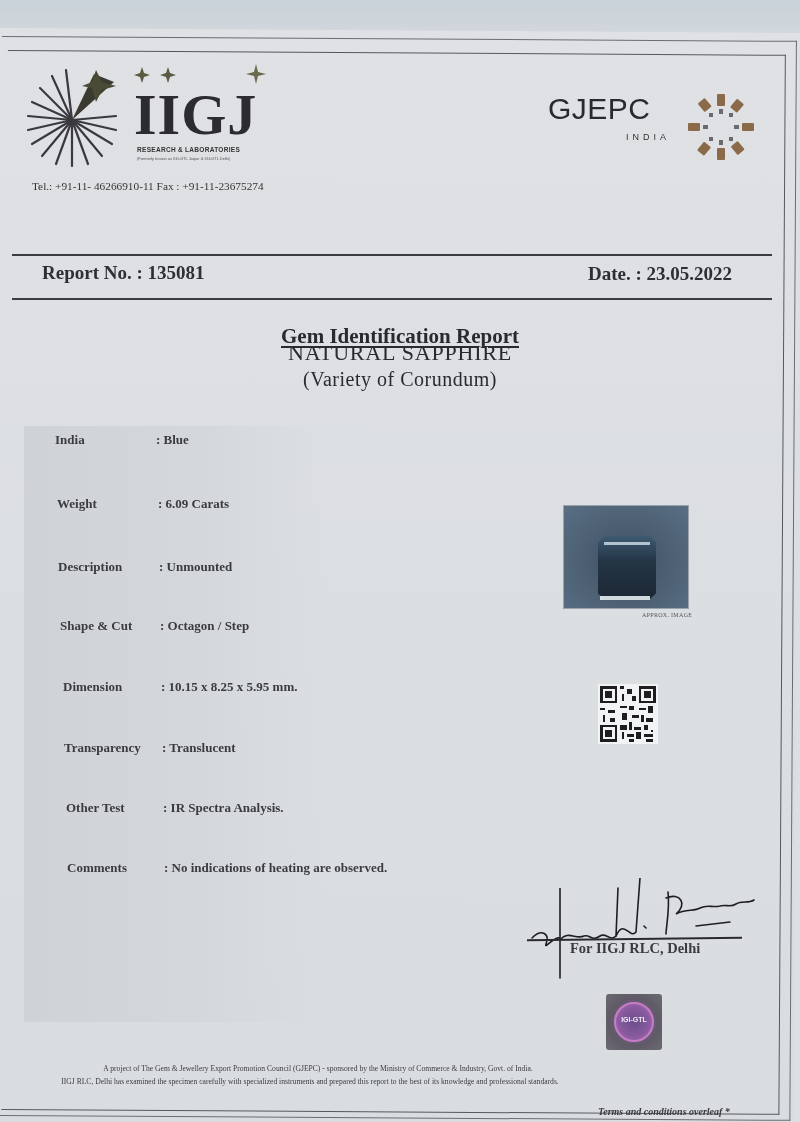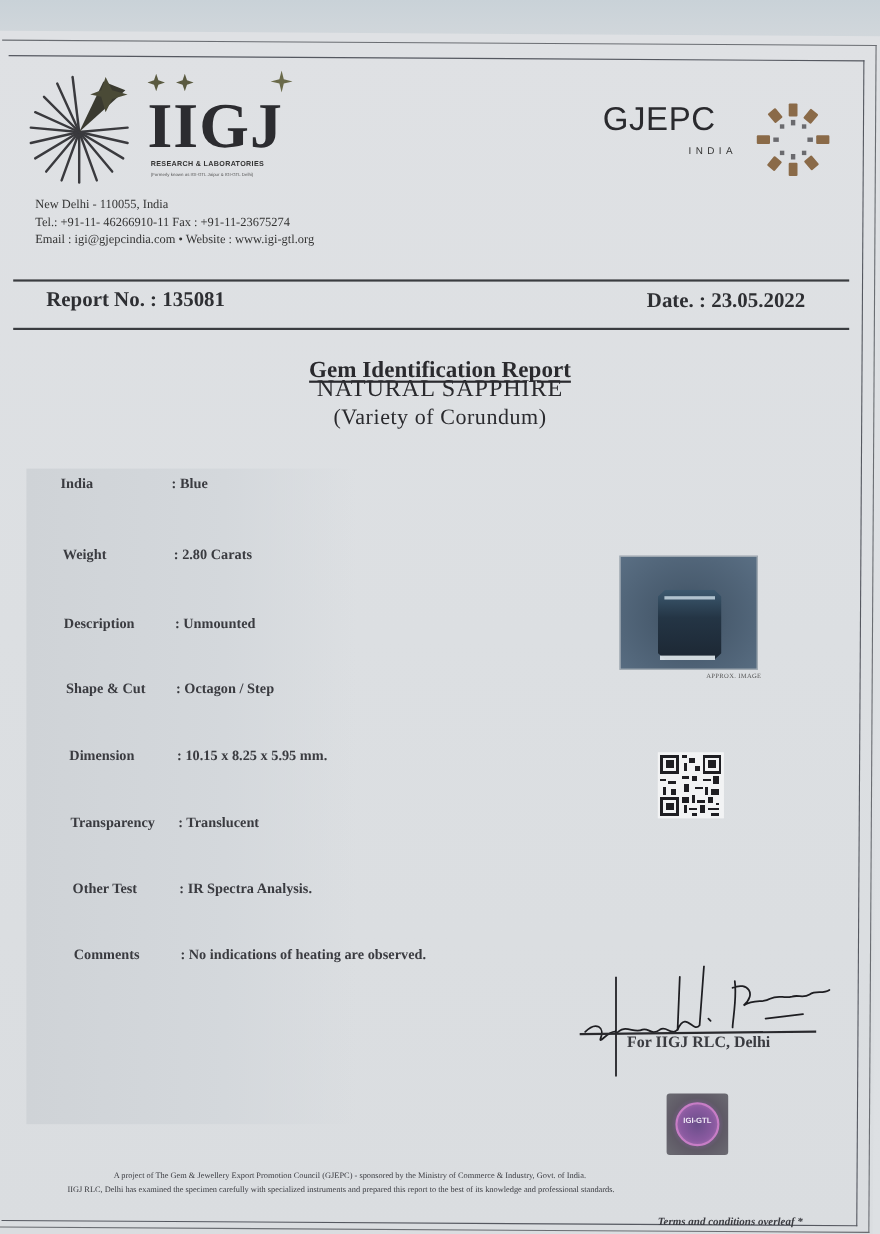--- a/index.html
+++ b/index.html
@@ -142,23 +142,21 @@
   </svg>
   <svg style="position:absolute;left:246px;top:64px;" width="20" height="20" viewBox="0 0 20 20">
     <polygon points="10,0 12,8 20,10 12,12 10,20 8,12 0,10 8,8" fill="#6a6a4a"></polygon>
   </svg>
   <div class="iigj-text" style="top:86px;left:134px;">IIGJ</div>
   <div class="iigj-sub" style="top:146px;left:137px;">RESEARCH &amp; LABORATORIES</div>
   <div class="iigj-sub2" style="top:156px;left:137px;">(Formerly known as IGI-GTL Jaipur &amp; IGI-GTL Delhi)</div>
 </div>
 
 <div class="address" style="top:178px;">
-  <div>New Delhi - 110055, India</div>
   <div>Tel.: +91-11- 46266910-11  Fax : +91-11-23675274</div>
-  <div>Email : igi@gjepcindia.com • Website : www.igi-gtl.org</div>
 </div>
 
 <div class="gjepc" style="top:94px;">
   <div class="gjepc-text">GJEPC</div>
   <div class="gjepc-india">INDIA</div>
   <svg class="gjepc-logo" viewBox="0 0 70 70">
     <g fill="#8a6a48">
       <rect x="31" y="2" width="8" height="12" rx="1"></rect>
       <rect x="31" y="56" width="8" height="12" rx="1"></rect>
       <rect x="2" y="31" width="12" height="8" rx="1"></rect>
@@ -192,21 +190,21 @@
 
 <div class="panel" style="top:426px;height:596px;"></div>
 
 <div>
   <div class="field" style="left:55px;top:432px;">
     <span class="label">India</span>
     <span class="value" style="left:101px;">: Blue</span>
   </div>
   <div class="field" style="left:57px;top:496px;">
     <span class="label">Weight</span>
-    <span class="value" style="left:101px;">: 2.80 Carats</span>
+    <span class="value" style="left:101px;">: 6.09 Carats</span>
   </div>
   <div class="field" style="left:58px;top:559px;">
     <span class="label">Description</span>
     <span class="value" style="left:101px;">: Unmounted</span>
   </div>
   <div class="field" style="left:60px;top:618px;">
     <span class="label">Shape &amp; Cut</span>
     <span class="value" style="left:100px;">: Octagon / Step</span>
   </div>
   <div class="field" style="left:63px;top:679px;">

